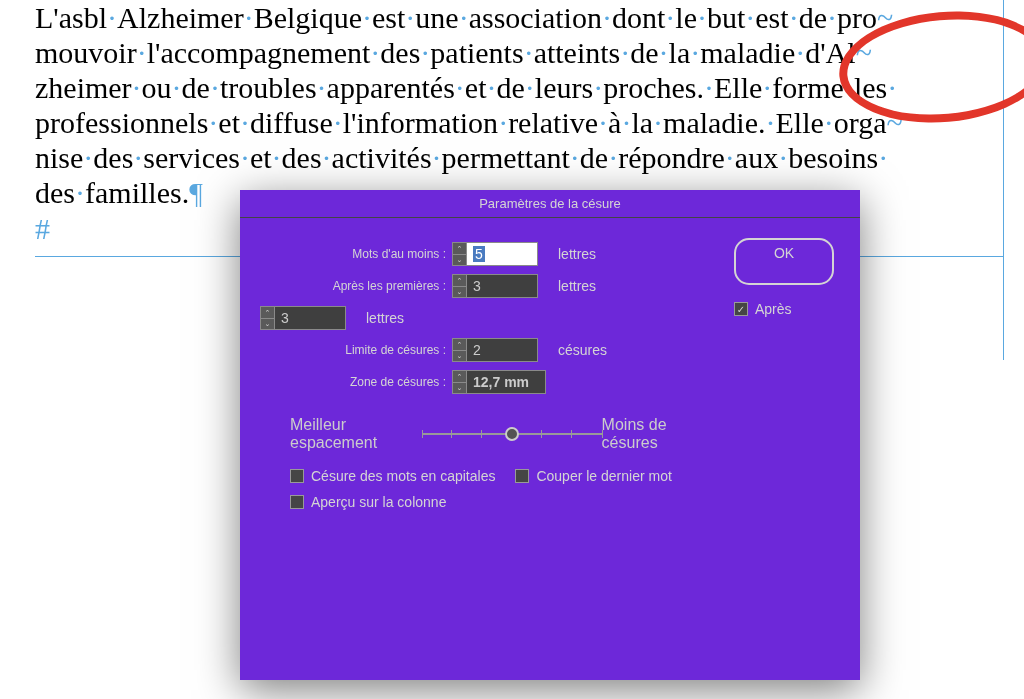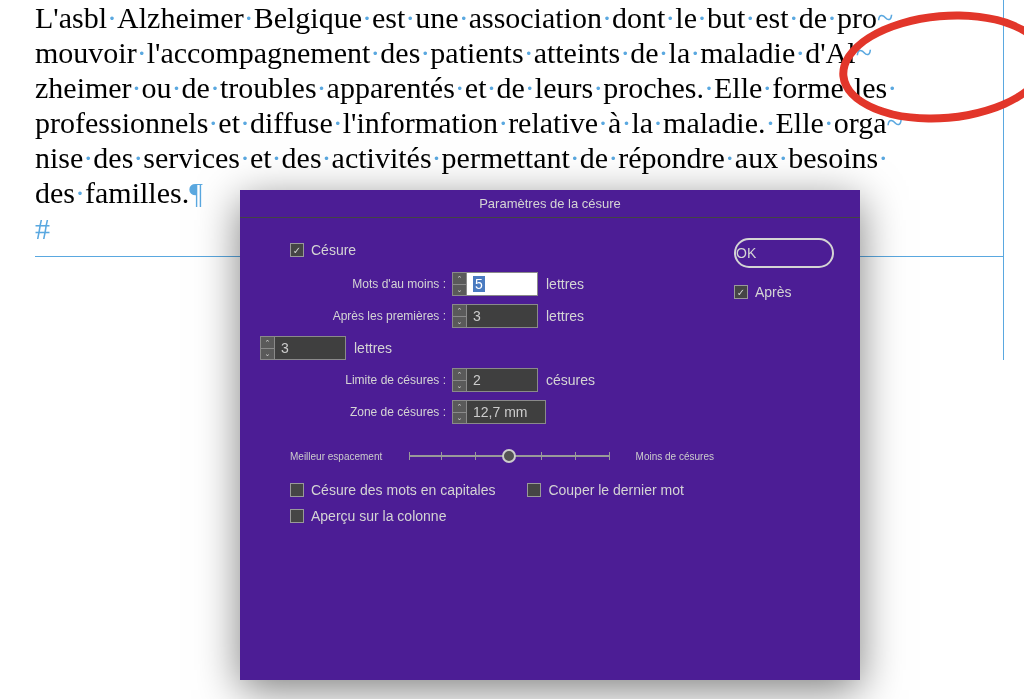--- a/index.html
+++ b/index.html
@@ -50,21 +50,21 @@
       pointer-events: none;
     }
     
     
     .dialog {
       position: absolute;
       left: 240px;
       top: 190px;
       width: 620px;
       height: 490px;
-      background: #4c1d95;
+      background: #6d28d9;
       border-radius: 0;
       box-shadow: 0 10px 40px rgba(0,0,0,0.5);
       color: #d4d4d4;
       font-family: -apple-system, "Helvetica Neue", Arial, sans-serif;
       font-size: 14px;
     }
     .dialog-title {
       text-align: center;
       padding: 6px 0;
       font-size: 13px;
@@ -144,31 +144,31 @@
     }
     .field-input.dark {
       background: #3f3f3f;
       color: #ccc;
       border: 1px solid #8a8a8a;
     }
     .field-input.selected-text {
       background: #fff;
     }
     .unit {
-      padding-left: 8px;
+      padding-left: 20px;
       color: #d4d4d4;
     }
     .slider-row {
       display: flex;
       align-items: center;
       padding: 18px 10px 14px 30px;
       justify-content: space-between;
     }
     .slider-label {
-      font-size: 10px;
+      font-size: 16px;
       color: #ccc;
     }
     .slider-track {
       position: relative;
       width: 200px;
       height: 20px;
       display: flex;
       align-items: center;
     }
     .track-line {
@@ -191,33 +191,33 @@
       border-radius: 50%;
       border: 2px solid #ccc;
       background: #535353;
       left: calc(50% - 7px);
       top: 3px;
     }
     .check-grid {
       display: flex;
       flex-wrap: wrap;
       padding-left: 30px;
-      gap: 6px 32px;
+      gap: 6px 20px;
       max-width: 460px;
     }
     .check-grid .checkbox-row {
       padding: 2px 0;
     }
     .btn {
       display: block;
       width: 100px;
-      height: 30px;
+      height: 47px;
       border: 1.5px solid #d4d4d4;
       border-radius: 15px;
-      text-align: left;
+      text-align: center;
       line-height: 27px;
       font-size: 14px;
       color: #d4d4d4;
       margin-bottom: 12px;
       cursor: pointer;
     }
     .btn.primary {
       border-width: 2px;
       font-weight: normal;
     }
@@ -237,24 +237,20 @@
   </div>
 </div>
 <div class="guide-line-right"></div>
 
 <div class="red-circle"></div>
 
 <div class="dialog">
   <div class="dialog-title">Paramètres de la césure</div>
   <div class="dialog-body">
     <div class="dialog-left">
-      <div class="checkbox-row">
-        <span class="checkbox checked"></span>
-        <span>Césure</span>
-      </div>
 
       <div class="form-row">
         <label>Mots d'au moins :</label>
         <div class="stepper">
             <span>⌃</span>
             <span>⌄</span>
           </div>
         <div class="field-input selected-text">
             <span style="background:#4a7bc0;color:#fff;padding:0 2px;">5</span>
           </div>
@@ -289,21 +285,21 @@
         <div class="field-input dark">2</div>
         <span class="unit">césures</span>
       </div>
 
       <div class="form-row">
         <label>Zone de césures :</label>
         <div class="stepper">
             <span>⌃</span>
             <span>⌄</span>
           </div>
-        <div class="field-input dark" style="width:80px;">12,7 mm</div>
+        <div class="field-input dark" style="width:80px;font-weight:bold;">12,7 mm</div>
       </div>
 
       <div class="slider-row">
         <span class="slider-label">Meilleur espacement</span>
         <div class="slider-track">
           <div class="track-line"></div>
           <div class="tick" style="left:0%"></div>
           <div class="tick" style="left:16%"></div>
           <div class="tick" style="left:33%"></div>
           <div class="tick" style="left:50%"></div>

